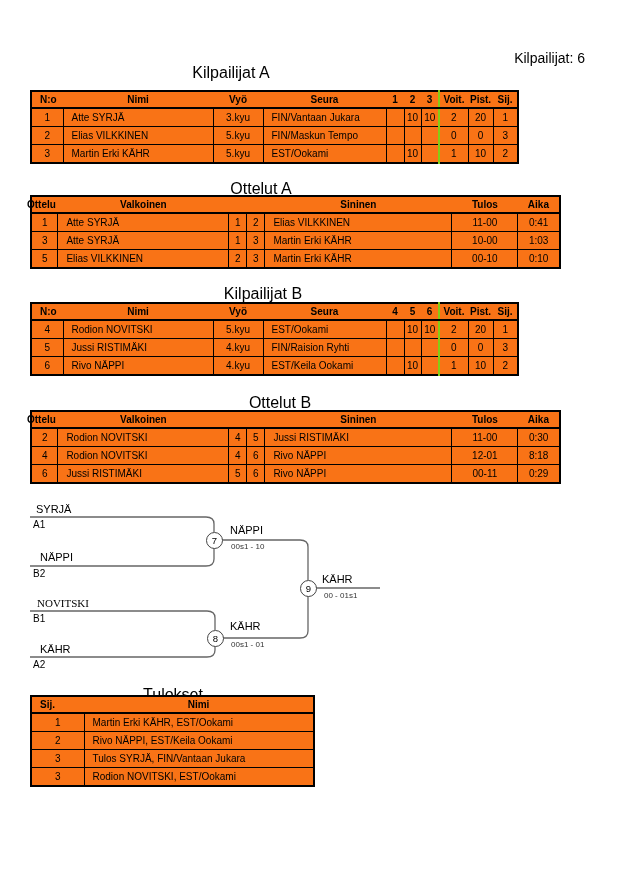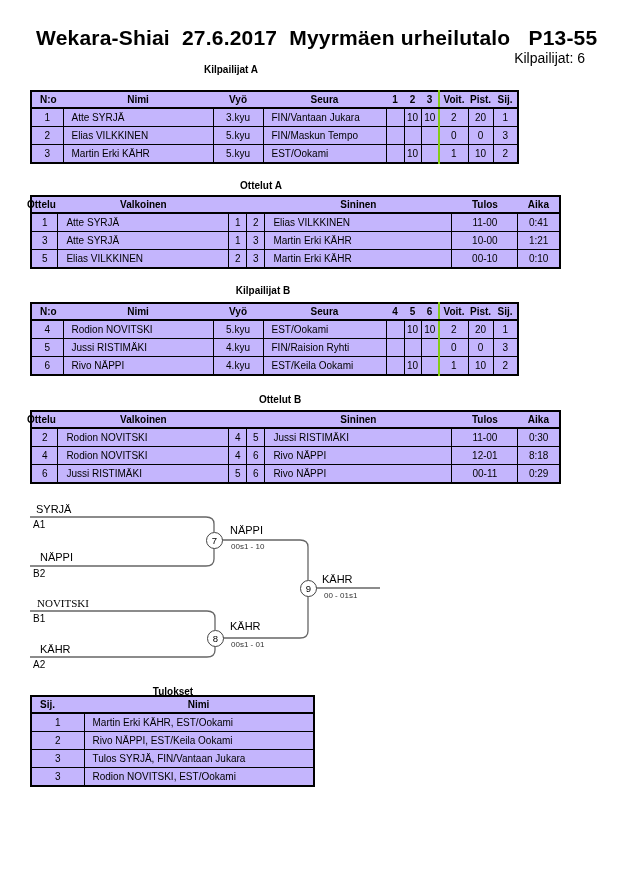--- a/index.html
+++ b/index.html
@@ -1,23 +1,23 @@
 <!DOCTYPE html>
 <html><head>
 <meta charset="utf-8">
 <style>
   html,body{margin:0;padding:0;background:#fff;}
   .page{position:relative;width:630px;height:891px;background:#fff;overflow:hidden;
         font-family:"Liberation Sans",sans-serif;color:#000;}
   .title{position:absolute;left:36px;top:26px;font-size:21px;font-weight:bold;
          white-space:pre;letter-spacing:0.2px;}
   .competitors{position:absolute;right:45px;top:50px;font-size:14px;font-weight:normal;}
-  .section-heading{position:absolute;transform:translateX(-50%);font-size:10px;
-         font-weight:bold;white-space:nowrap;}
-  table.grid{position:absolute;border-collapse:collapse;table-layout:fixed;background:#c4b5fd;
+  .section-heading{position:absolute;transform:translateX(-50%);font-size:16px;
+         font-weight:normal;white-space:nowrap;}
+  table.grid{position:absolute;border-collapse:collapse;table-layout:fixed;background:#f97316;
          border:2px solid #000;}
   table.grid th{border:0;border-bottom:2px solid #000;font-weight:bold;font-size:10px;
          height:15px;padding:0 2px;white-space:nowrap;overflow:visible;}
   table.grid td{border:1px solid #000;font-size:10px;height:17px;padding:0 2px;
          white-space:nowrap;overflow:hidden;}
   table.grid .l{text-align:left;padding-left:8px;}
   table.grid .c{text-align:center;}
   table.grid .thick{border-left:2px solid #84cc16;}
   #tbl-oa th:first-child,#tbl-ob th:first-child{text-indent:-5px;padding-left:0;}
   .bracket{position:absolute;left:25px;top:495px;width:380px;height:185px;}
@@ -27,21 +27,20 @@
   .bscore{position:absolute;font-size:8px;color:#333;white-space:nowrap;}
   .bcircle{position:absolute;width:15px;height:15px;border:1.2px solid #444;
          border-radius:50%;background:#fff;font-size:9.5px;line-height:15px;
          text-align:center;z-index:2;}
 </style>
 </head>
 <body>
 
 <div class="page">
 
-  <div class="title">Wekara-Shiai  27.6.2017  Myyrmäen urheilutalo   P13-55</div>
   <div class="competitors">Kilpailijat: 6</div>
 
   <div class="section-heading" style="left:231px;top:64px;">Kilpailijat A</div>
   <table class="grid" id="tbl-ka" style="left:30px;top:90px;">
       <colgroup>
         <col style="width: 32px;">
         <col style="width: 150px;">
         <col style="width: 50px;">
         <col style="width: 123px;">
         <col style="width: 18px;">
@@ -137,21 +136,21 @@
           <td class="c">11-00</td>
           <td class="c">0:41</td>
         </tr>
         <tr>
           <td class="c">3</td>
           <td class="l">Atte SYRJÄ</td>
           <td class="c">1</td>
           <td class="c">3</td>
           <td class="l">Martin Erki KÄHR</td>
           <td class="c">10-00</td>
-          <td class="c">1:21</td>
+          <td class="c">1:03</td>
         </tr>
         <tr>
           <td class="c">5</td>
           <td class="l">Elias VILKKINEN</td>
           <td class="c">2</td>
           <td class="c">3</td>
           <td class="l">Martin Erki KÄHR</td>
           <td class="c">00-10</td>
           <td class="c">0:10</td>
         </tr>

